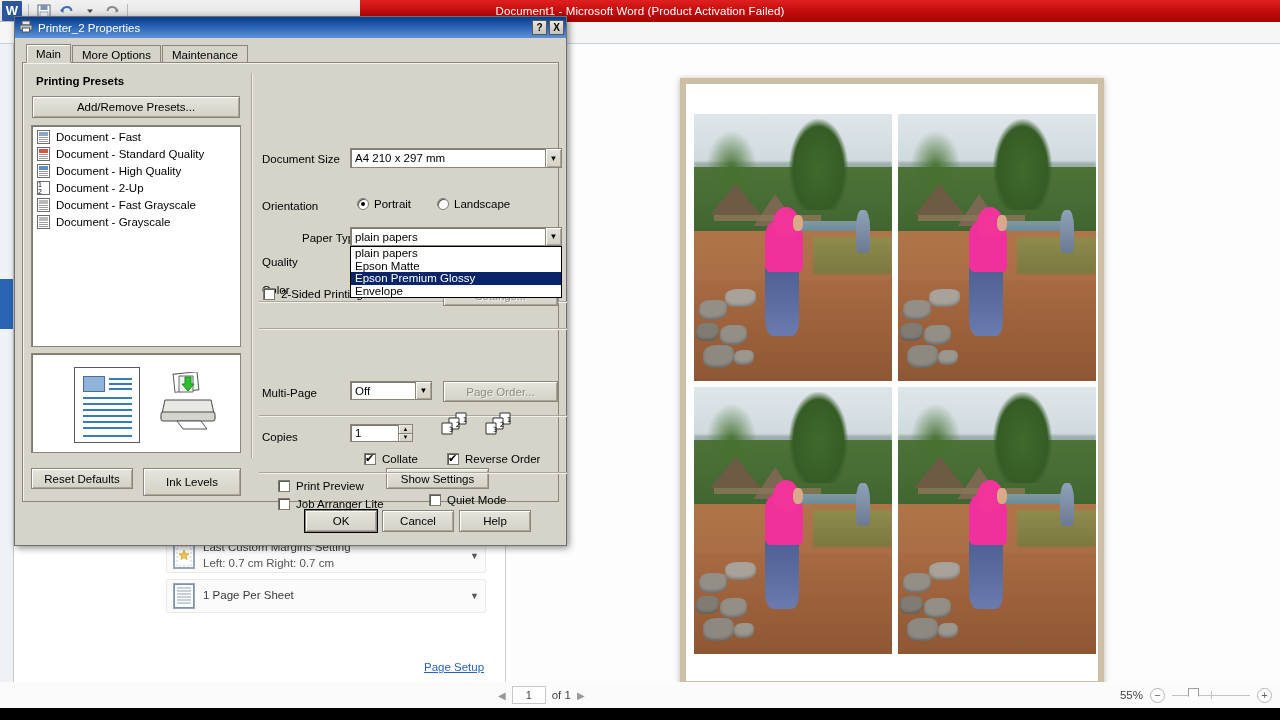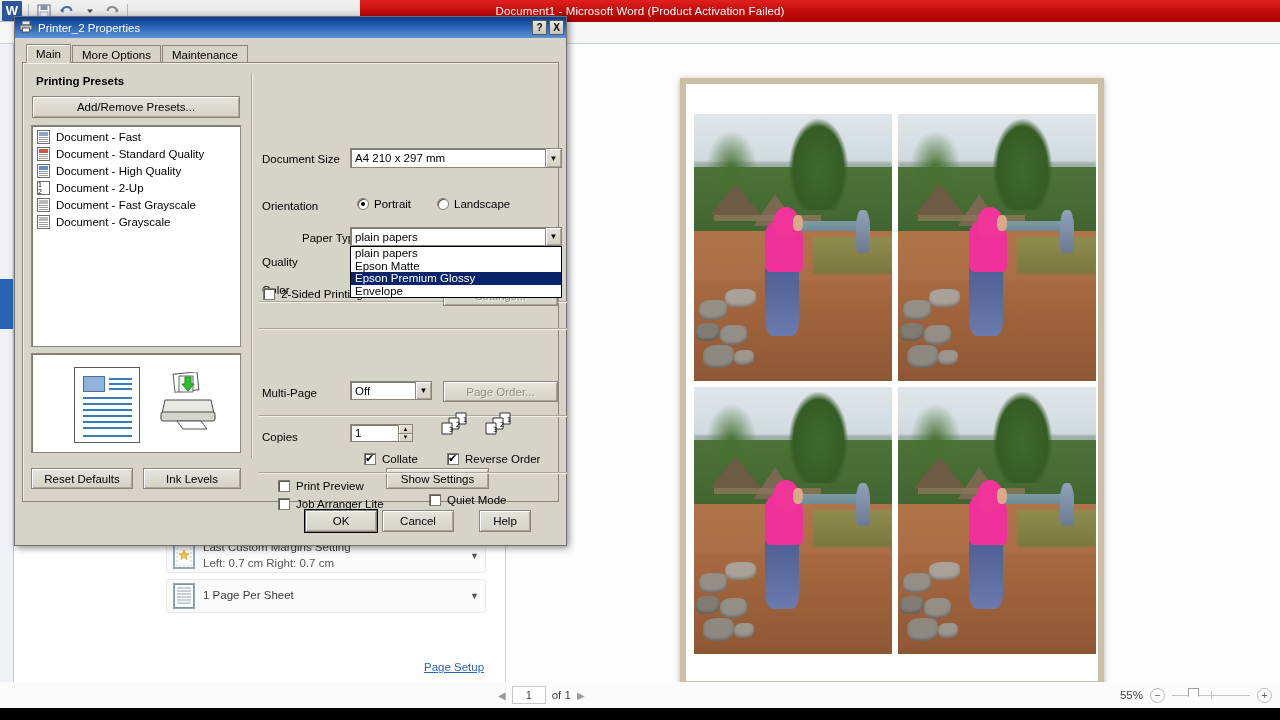--- a/index.html
+++ b/index.html
@@ -188,21 +188,21 @@
   #preview-box {
     position:absolute; left:8px; top:290px; width:210px; height:100px;
     background:#fff; border:1px solid #8a8578; box-shadow: inset 1px 1px 0 #7d7a70;
   }
   .doc-thumb { position:absolute; left:42px; top:13px; width:66px; height:76px; background:#fff; border:1px solid #5a5a5a; }
   .doc-thumb .img { position:absolute; left:8px; top:8px; width:22px; height:16px; background:#8fb3d9; border:1px solid #4a6e99;}
   .doc-thumb .ln { position:absolute; height:2px; background:#3a7ab5; left:8px; right:7px;}
   .printer-ic { position:absolute; left:125px; top:18px; width:62px; height:58px; }
 
   #reset-defaults { position:absolute; left:8px; top:405px; width:102px; height:21px; }
-  #ink-levels { position:absolute; left:120px; top:405px; width:98px; height:21px; }
+  #ink-levels { position:absolute; left:120px; top:405px; width:98px; height:28px; }
   #show-settings { position:absolute; left:363px; top:405px; width:103px; height:21px; }
 
   .divider-v { position:absolute; left:228px; top:10px; width:1px; height:385px; background:#aaa69a; box-shadow:1px 0 0 #f2f0e9;}
   .divider-h { position:absolute; background:#aaa69a; box-shadow:0 1px 0 #f2f0e9; height:1px; }
 
   .field-label { position:absolute; font-size:11.5px; color:#000; }
   .combo {
     position:absolute; background:#fff; border:1px solid #8a8578;
     box-shadow: inset 1px 1px 0 #7d7a70; display:flex; align-items:center;
     font-size:11.5px; color:#000; padding-left:4px; cursor:pointer;
@@ -237,21 +237,21 @@
   .spin-b { flex:1; background: linear-gradient(180deg,#e6e4db 0%, #d4d1c6 100%); border-left:1px solid #8a8578;
     display:flex; align-items:center; justify-content:center; font-size:6px;
     box-shadow: inset 1px 0 0 #fff; cursor:pointer;}
   .spin-b.top { border-bottom:1px solid #8a8578; }
 
   .stack-ic { position:absolute; width:32px; height:26px; }
 
   .dlg-footer { position:absolute; left:7px; right:7px; bottom:7px; height:32px; }
   #ok-btn { position:absolute; right:182px; top:4px; width:72px; height:22px; }
   #cancel-btn { position:absolute; right:105px; top:4px; width:72px; height:22px; }
-  #help-btn { position:absolute; right:28px; top:4px; width:52px; height:22px;margin-left:12px; }
+  #help-btn { position:absolute; right:28px; top:4px; width:72px; height:22px;margin-left:12px; }
 </style>
 </head>
 <body>
 
 <div id="screen">
 
   <div id="word-app">
 
     <div class="word-titlebar">
       <span class="word-title-text">Document1 - Microsoft Word (Product Activation Failed)</span>

